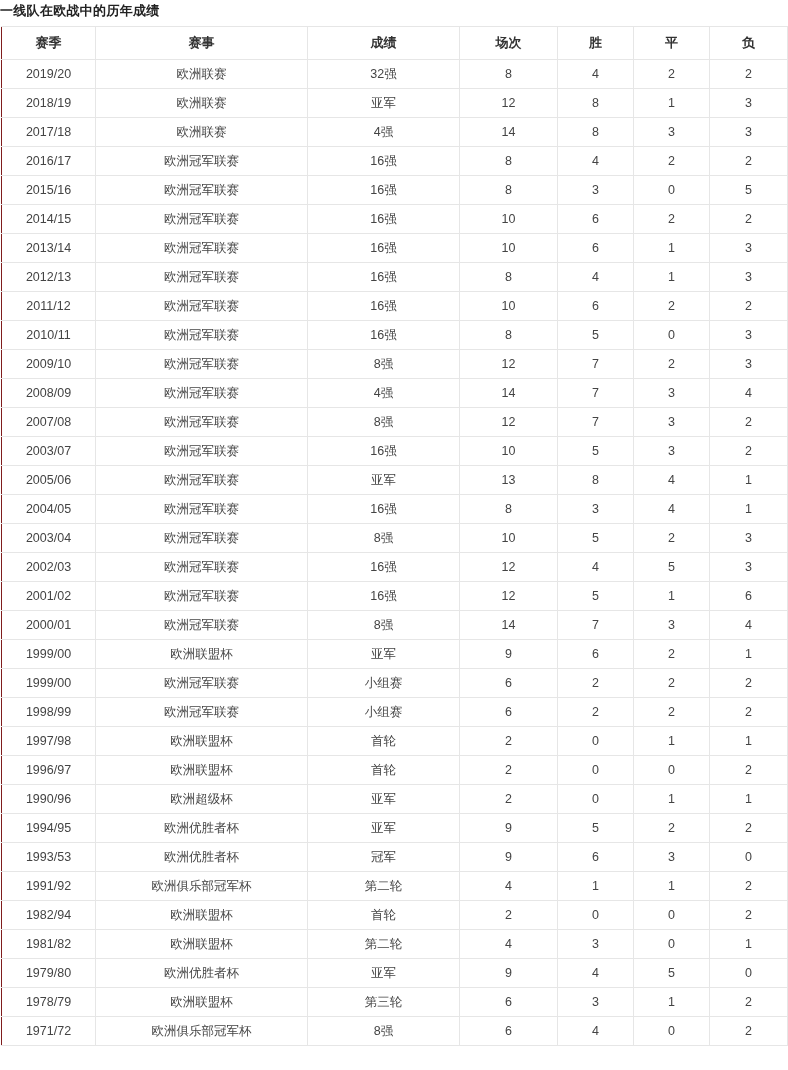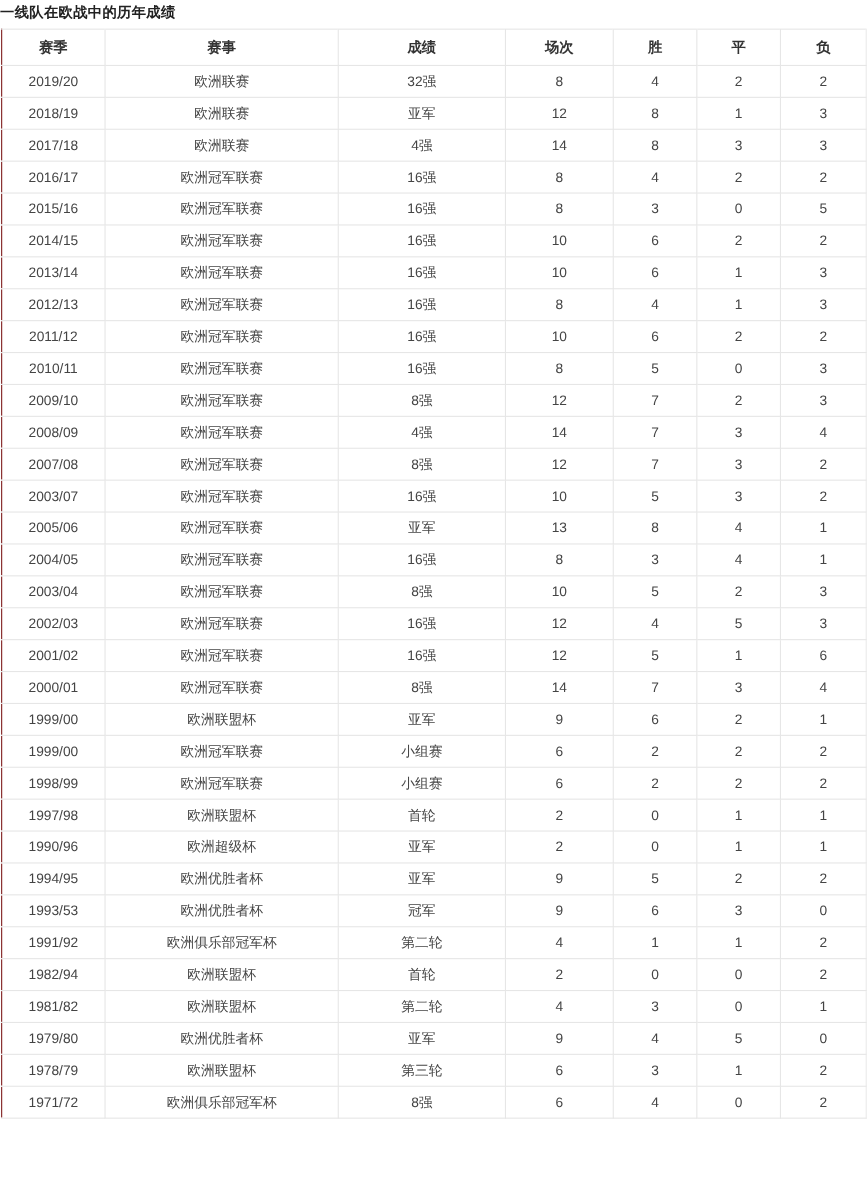--- a/index.html
+++ b/index.html
@@ -303,20 +303,29 @@
         <tr>
           <td>1997/98</td>
           <td>欧洲联盟杯</td>
           <td>首轮</td>
           <td>2</td>
           <td>0</td>
           <td>1</td>
           <td>1</td>
         </tr>
         <tr>
+          <td>1996/97</td>
+          <td>欧洲联盟杯</td>
+          <td>首轮</td>
+          <td>2</td>
+          <td>0</td>
+          <td>0</td>
+          <td>2</td>
+        </tr>
+        <tr>
           <td>1990/96</td>
           <td>欧洲超级杯</td>
           <td>亚军</td>
           <td>2</td>
           <td>0</td>
           <td>1</td>
           <td>1</td>
         </tr>
         <tr>
           <td>1994/95</td>

